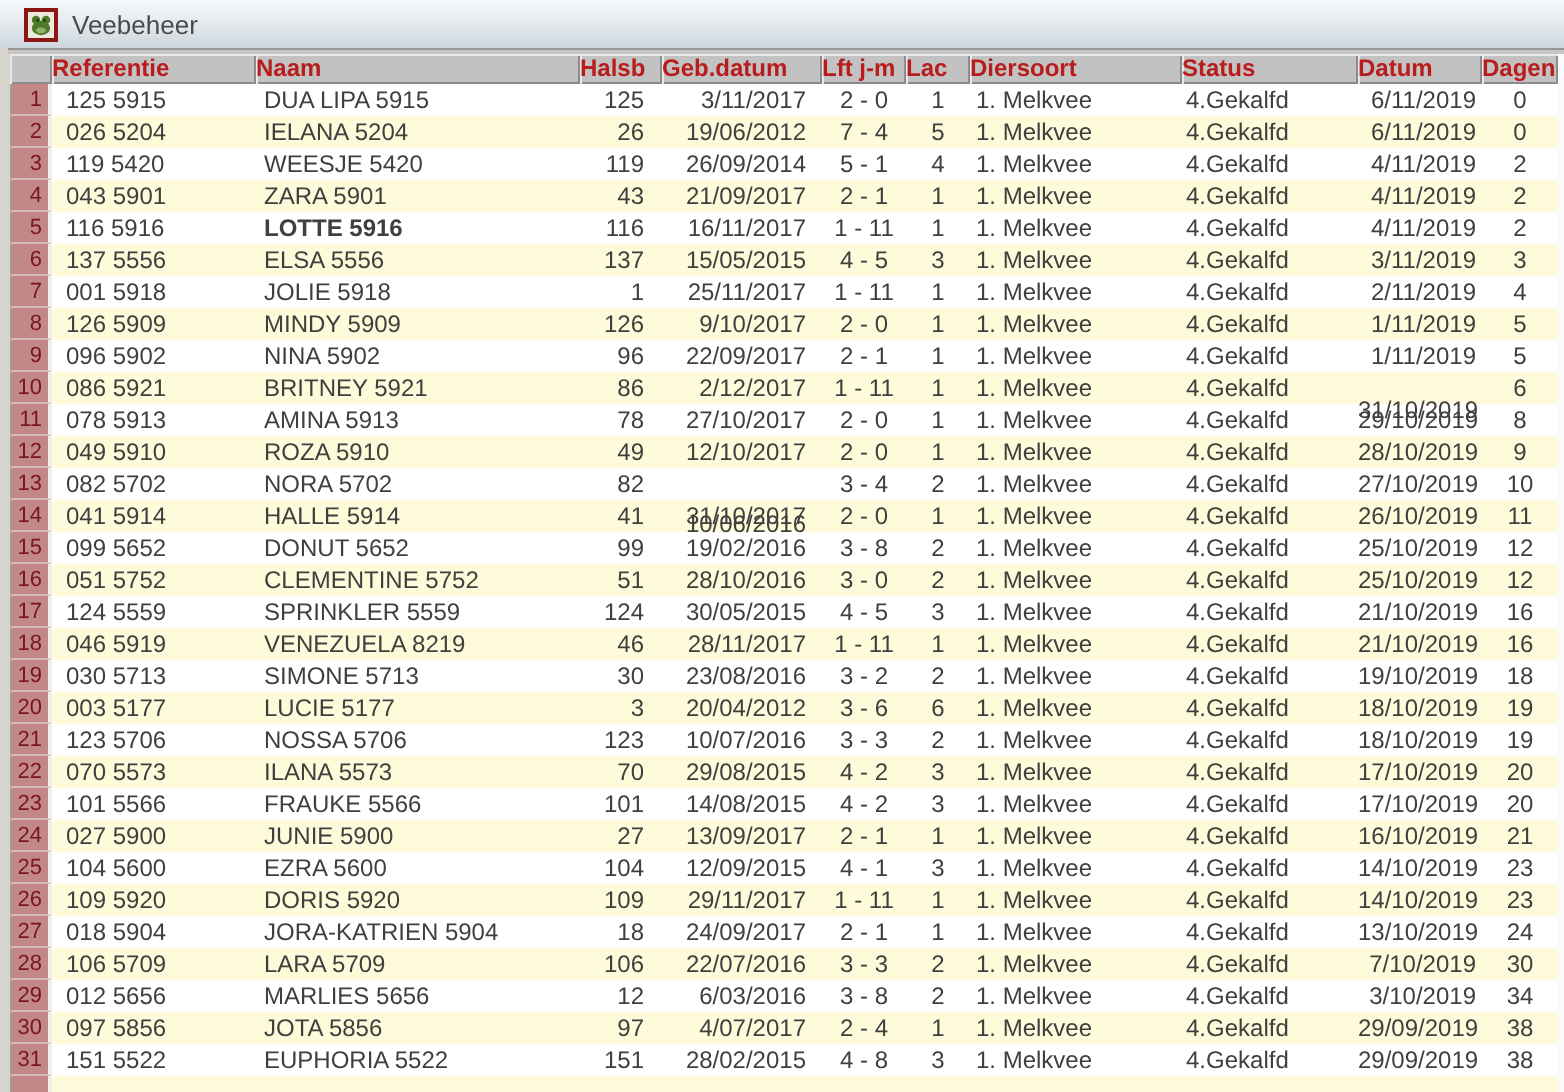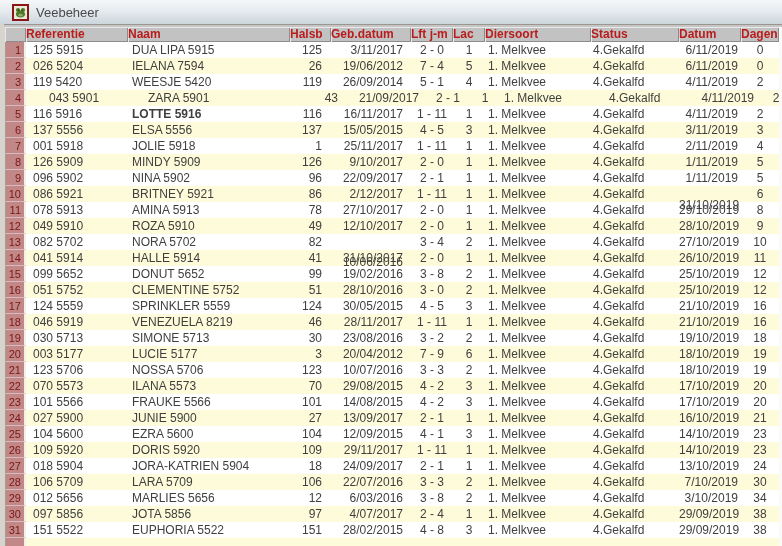--- a/index.html
+++ b/index.html
@@ -98,21 +98,21 @@
       <div class="cell ac" style="width: 42px;">2 - 0</div>
       <div class="cell ac" style="width: 32px;">1</div>
       <div class="cell al p3l" style="width: 106px;">1. Melkvee</div>
       <div class="cell al p2l" style="width: 88px;">4.Gekalfd</div>
       <div class="cell ar pr3" style="width: 62px;">6/11/2019</div>
       <div class="cell ac" style="width: 38px;">0</div>
     </div>
     <div class="row yellow">
       <div class="cell numcell" style="width: 21px;">2</div>
       <div class="cell al p7" style="width: 102px;">026 5204</div>
-      <div class="cell al p4" style="width: 162px;">IELANA 7594</div>
+      <div class="cell al p4" style="width: 162px;">IELANA 5204</div>
       <div class="cell ar pr9" style="width: 41px;">26</div>
       <div class="cell ar pr8" style="width: 80px;">19/06/2012</div>
       <div class="cell ac" style="width: 42px;">7 - 4</div>
       <div class="cell ac" style="width: 32px;">5</div>
       <div class="cell al p3l" style="width: 106px;">1. Melkvee</div>
       <div class="cell al p2l" style="width: 88px;">4.Gekalfd</div>
       <div class="cell ar pr3" style="width: 62px;">6/11/2019</div>
       <div class="cell ac" style="width: 38px;">0</div>
     </div>
     <div class="row white">
@@ -123,21 +123,21 @@
       <div class="cell ar pr8" style="width: 80px;">26/09/2014</div>
       <div class="cell ac" style="width: 42px;">5 - 1</div>
       <div class="cell ac" style="width: 32px;">4</div>
       <div class="cell al p3l" style="width: 106px;">1. Melkvee</div>
       <div class="cell al p2l" style="width: 88px;">4.Gekalfd</div>
       <div class="cell ar pr3" style="width: 62px;">4/11/2019</div>
       <div class="cell ac" style="width: 38px;">2</div>
     </div>
     <div class="row yellow">
       <div class="cell numcell" style="width: 21px;">4</div>
-      <div class="cell al p7" style="width: 102px; margin-left: 16px;">043 5901</div>
+      <div class="cell al p7" style="width: 102px;">043 5901</div>
       <div class="cell al p4" style="width: 162px;">ZARA 5901</div>
       <div class="cell ar pr9" style="width: 41px;">43</div>
       <div class="cell ar pr8" style="width: 80px;">21/09/2017</div>
       <div class="cell ac" style="width: 42px;">2 - 1</div>
       <div class="cell ac" style="width: 32px;">1</div>
       <div class="cell al p3l" style="width: 106px;">1. Melkvee</div>
       <div class="cell al p2l" style="width: 88px;">4.Gekalfd</div>
       <div class="cell ar pr3" style="width: 62px;">4/11/2019</div>
       <div class="cell ac" style="width: 38px;">2</div>
     </div>
@@ -335,21 +335,21 @@
       <div class="cell al p2l" style="width: 88px;">4.Gekalfd</div>
       <div class="cell ar pr3" style="width: 62px;">19/10/2019</div>
       <div class="cell ac" style="width: 38px;">18</div>
     </div>
     <div class="row yellow">
       <div class="cell numcell" style="width: 21px;">20</div>
       <div class="cell al p7" style="width: 102px;">003 5177</div>
       <div class="cell al p4" style="width: 162px;">LUCIE 5177</div>
       <div class="cell ar pr9" style="width: 41px;">3</div>
       <div class="cell ar pr8" style="width: 80px;">20/04/2012</div>
-      <div class="cell ac" style="width: 42px;">7 - 9</div>
+      <div class="cell ac" style="width: 42px;">3 - 6</div>
       <div class="cell ac" style="width: 32px;">6</div>
       <div class="cell al p3l" style="width: 106px;">1. Melkvee</div>
       <div class="cell al p2l" style="width: 88px;">4.Gekalfd</div>
       <div class="cell ar pr3" style="width: 62px;">18/10/2019</div>
       <div class="cell ac" style="width: 38px;">19</div>
     </div>
     <div class="row white">
       <div class="cell numcell" style="width: 21px;">21</div>
       <div class="cell al p7" style="width: 102px;">123 5706</div>
       <div class="cell al p4" style="width: 162px;">NOSSA 5706</div>

